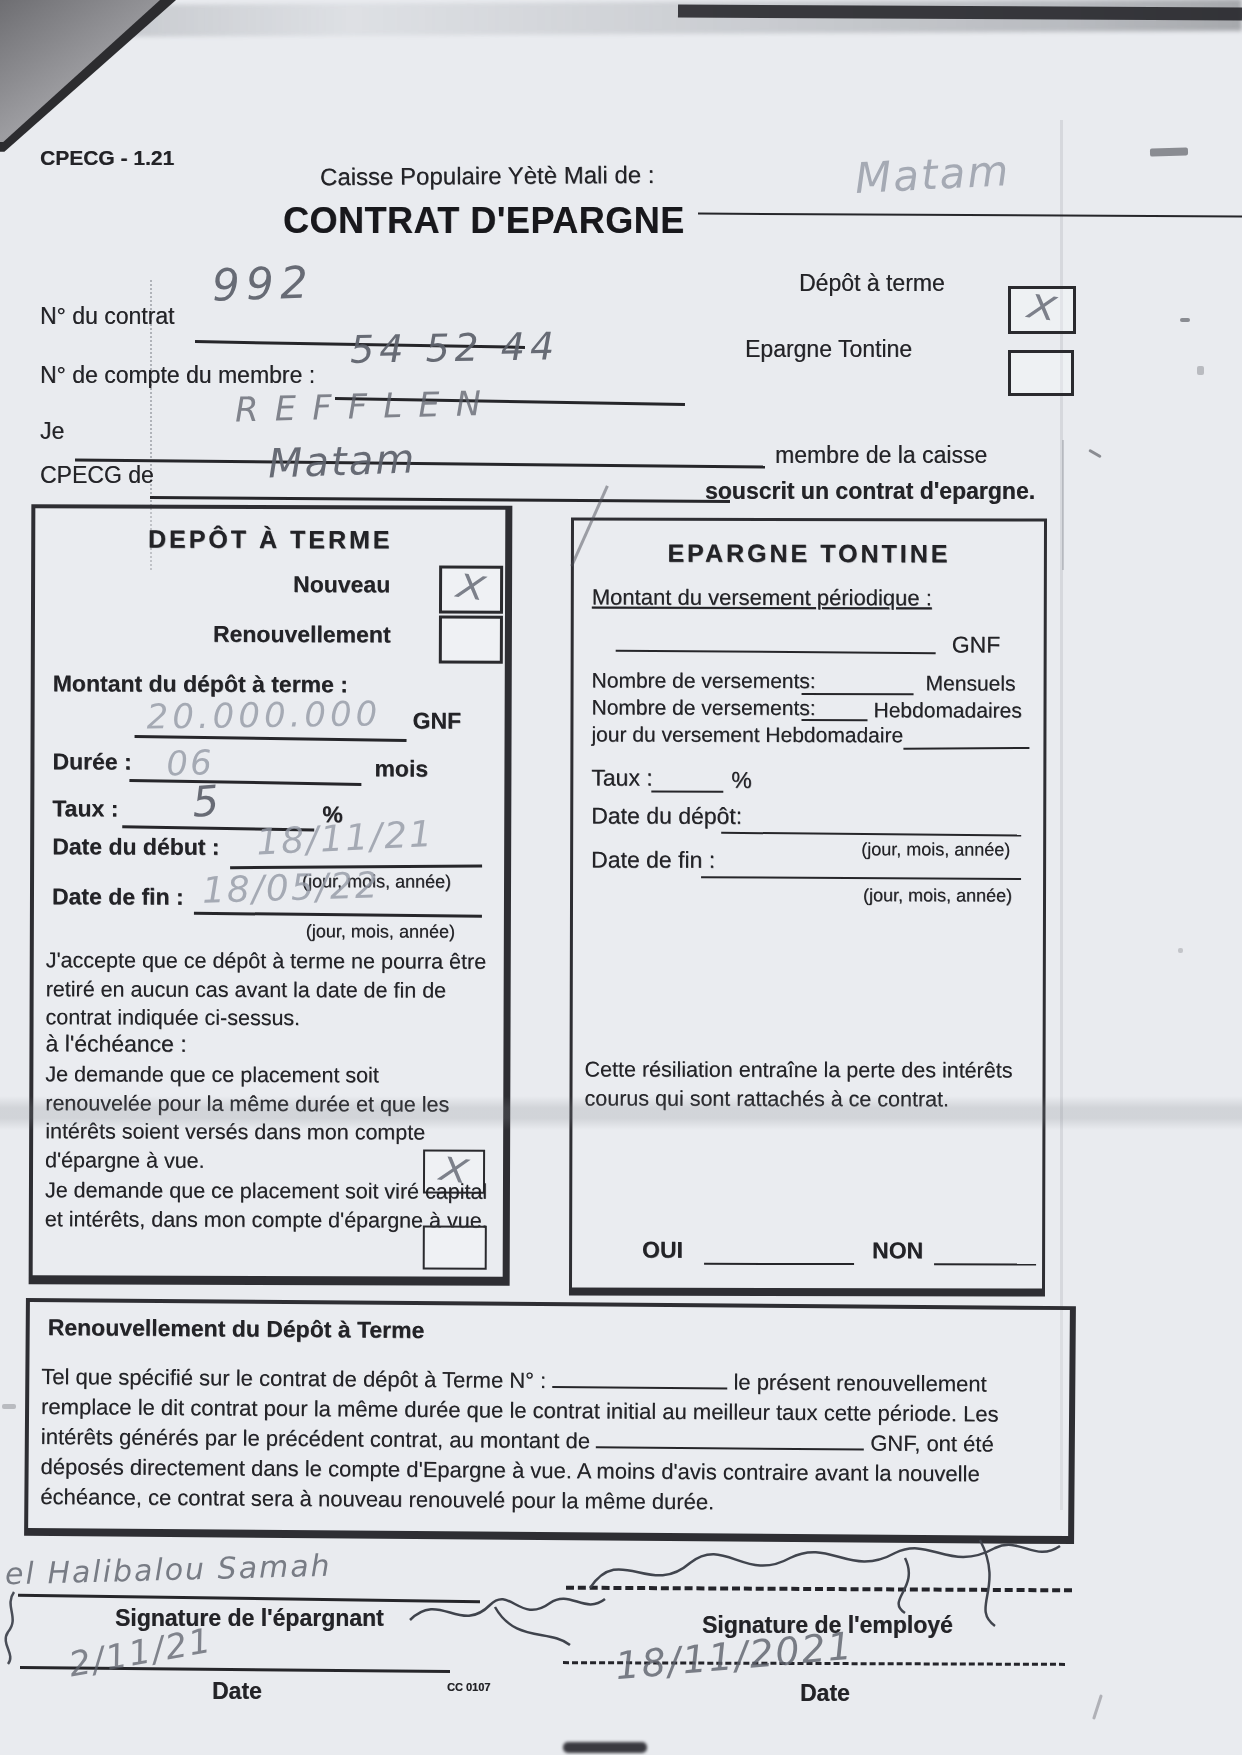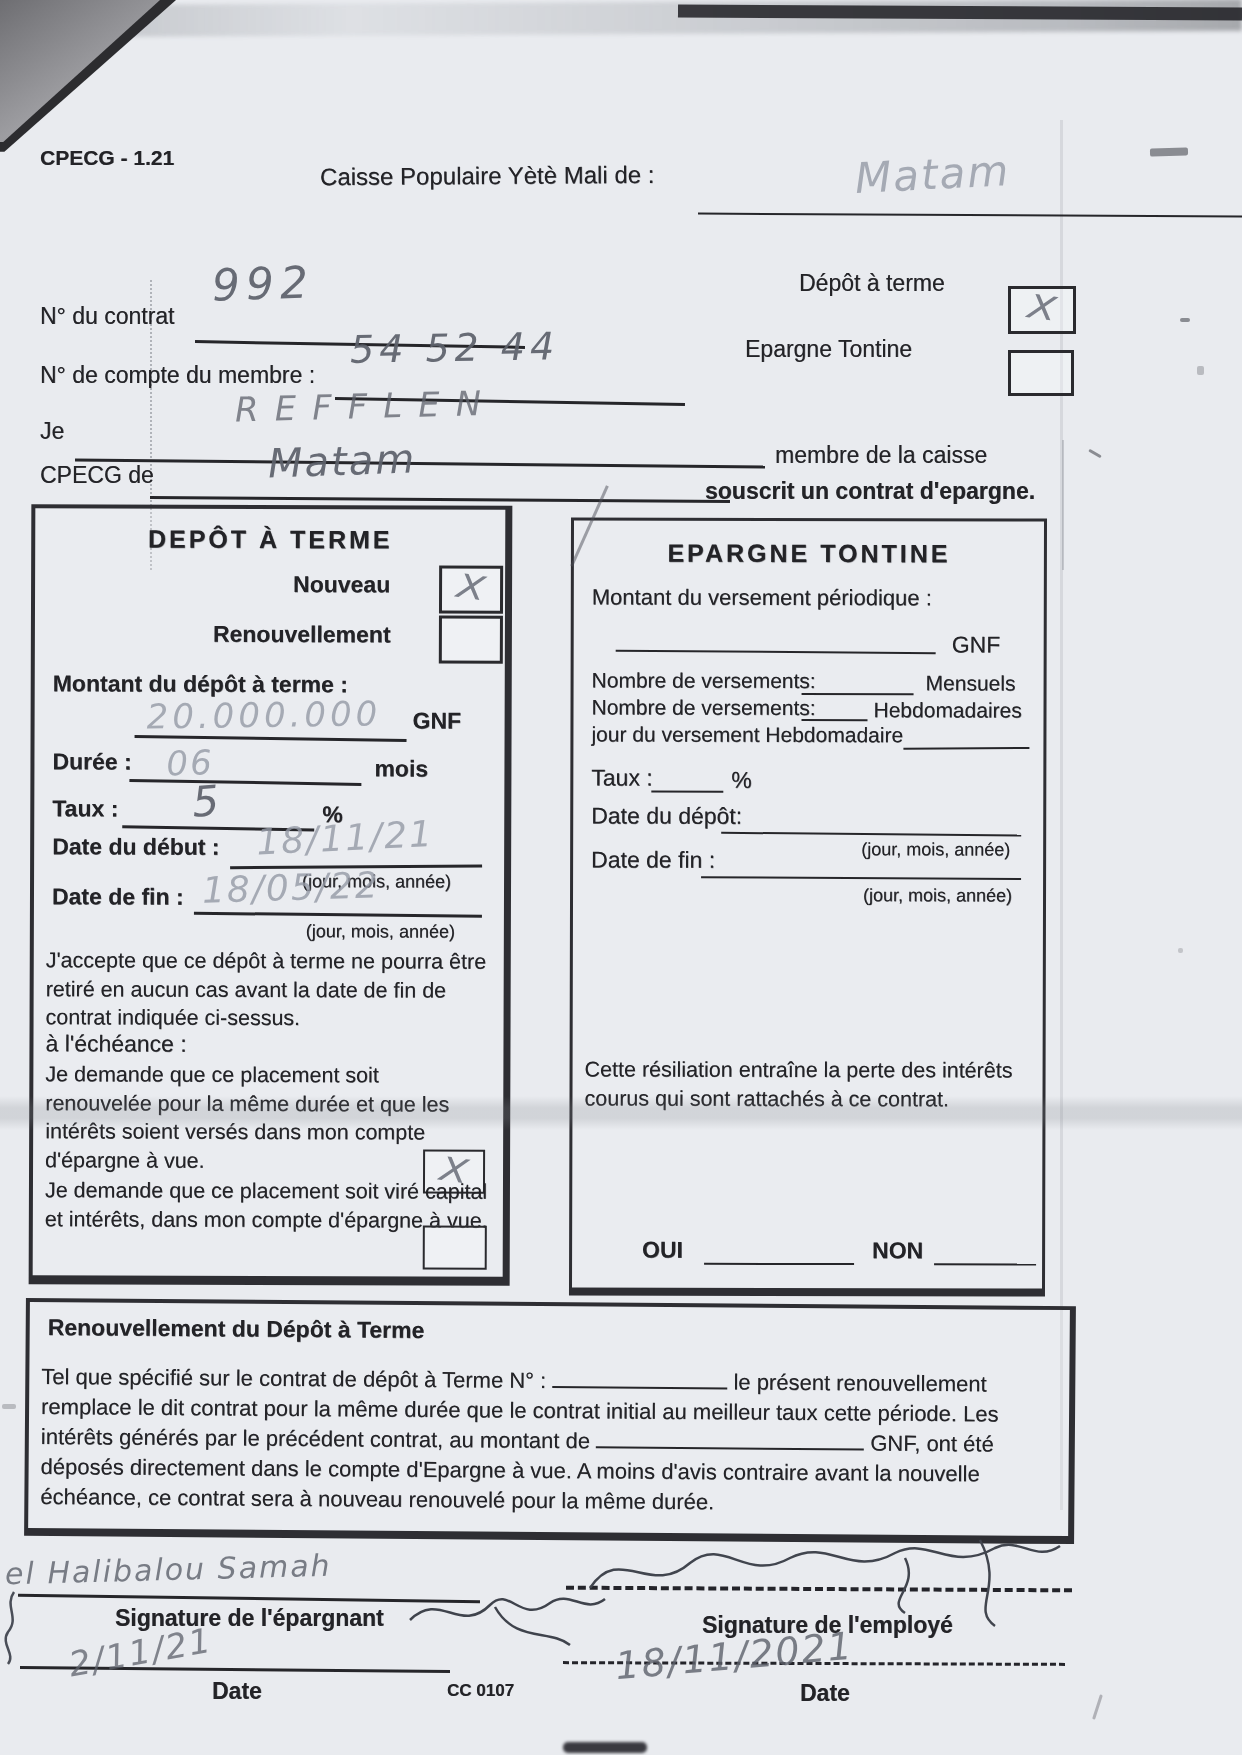--- a/index.html
+++ b/index.html
@@ -3,21 +3,21 @@
 <meta charset="utf-8">
 <style>
   html,body{margin:0;padding:0;background:#6b6e73;}
   .page{position:relative;width:1242px;height:1755px;margin:0 auto;background:#e9ebef;
         overflow:hidden;font-family:"Liberation Sans", sans-serif;color:#232327;}
   
   .lbl{position:absolute;font-size:23px;white-space:nowrap;z-index:3;
        text-shadow:0.4px 0.4px 0.6px rgba(35,35,40,.55);}
   .b{font-weight:bold;}
   .sm{font-size:18px;}
-  .tiny{font-size:17px;}
+  .tiny{font-size:11px;}
   .hw{position:absolute;font-family:"DejaVu Sans", sans-serif;font-style:italic;color:#5d616b;
       white-space:nowrap;letter-spacing:2px;z-index:4;opacity:.92;}
   .hw.faint{color:#959aa6;opacity:.8;}
   .ln{position:absolute;height:0;border-bottom:3px solid #26262a;z-index:2;}
   .ln.thin{border-bottom-width:2px;}
   .ln.dash{border-bottom:4px dashed #24242a;}
   .ln.dash2{border-bottom:3px dashed #24242a;}
   .cb{position:absolute;border:3px solid #2a2a2e;z-index:3;background:rgba(250,251,253,.35);}
   .cb .x{display:block;text-align:center;font-size:33px;font-style:italic;color:#7c808a;
          transform:rotate(8deg) scaleX(1.25);line-height:38px;font-family:"DejaVu Sans",sans-serif;}
@@ -71,20 +71,21 @@
   <div class="artifact speck" style="left:1088px;top:452px;width:14px;height:3px;transform:rotate(30deg);"></div>
   <div class="artifact speck" style="left:1178px;top:948px;width:5px;height:5px;opacity:.4;"></div>
   <div class="artifact speck" style="left:1096px;top:1694px;width:3px;height:26px;transform:rotate(18deg);opacity:.6;"></div>
   <div class="artifact speck" style="left:2px;top:1404px;width:14px;height:5px;opacity:.5;"></div>
   <div class="artifact smudge"></div>
 
   <div class="lbl b" style="left:40px;top:146px;font-size:21px;">CPECG - 1.21</div>
   <div class="lbl" style="left:320px;top:162px;font-size:24px;transform:rotate(-.4deg);">Caisse Populaire Yètè Mali de :</div>
   <div class="ln thin" style="left:698px;top:214px;width:544px;transform:rotate(.3deg);"></div>
   <div class="hw faint" style="left:855px;top:150px;font-size:42px;transform:rotate(-3deg);">Matam</div>
+  <div class="lbl b" style="left:283px;top:200px;font-size:36px;letter-spacing:.5px;color:#18181c;">CONTRAT D'EPARGNE</div>
 
   <div class="lbl" style="left:40px;top:303px;">N° du contrat</div>
   <div class="hw" style="left:212px;top:258px;font-size:44px;letter-spacing:6px;transform:rotate(-2deg);">992</div>
   <div class="ln" style="left:195px;top:343px;width:330px;transform:rotate(1deg);"></div>
 
   <div class="lbl" style="left:763px;top:270px;margin-left:36px;">Dépôt à terme</div>
   <div class="cb" style="left:1008px;top:286px;width:62px;height:42px;">
     <span class="x">X</span>
   </div>
 
@@ -146,21 +147,21 @@
     <div class="cb" style="left:390px;top:640px;width:58px;height:40px;border-width:2.5px;">
       <span class="x">X</span>
     </div>
     <div class="para" style="left:12px;top:668px;width:445px;">Je demande que ce placement soit viré capital et intérêts, dans mon compte d'épargne à vue.</div>
     <div class="cb" style="left:390px;top:716px;width:60px;height:40px;border-width:2.5px;"></div>
   </div>
 
   <div class="box" style="left:570px;top:518px;width:470px;height:767px;border-width:3px;border-bottom-width:8px;transform:rotate(.15deg);">
     <div class="boxtitle" style="top:18px;">EPARGNE TONTINE</div>
 
-    <div class="lbl" style="left:18px;top:64px;font-size:22px;">Montant du versement périodique :</div>
+    <div class="lbl" style="left:18px;top:64px;font-size:22px;text-decoration:underline;">Montant du versement périodique :</div>
     <div class="ln thin" style="left:42px;top:130px;width:320px;transform:rotate(.3deg);"></div>
     <div class="lbl" style="left:378px;top:110px;">GNF</div>
 
     <div class="lbl" style="left:18px;top:148px;font-size:21px;">Nombre de versements:</div>
     <div class="ln thin" style="left:228px;top:172px;width:112px;"></div>
     <div class="lbl" style="left:352px;top:150px;font-size:21px;">Mensuels</div>
 
     <div class="lbl" style="left:18px;top:175px;font-size:21px;">Nombre de versements:</div>
     <div class="ln thin" style="left:228px;top:198px;width:66px;"></div>
     <div class="lbl" style="left:300px;top:177px;font-size:21px;">Hebdomadaires</div>

